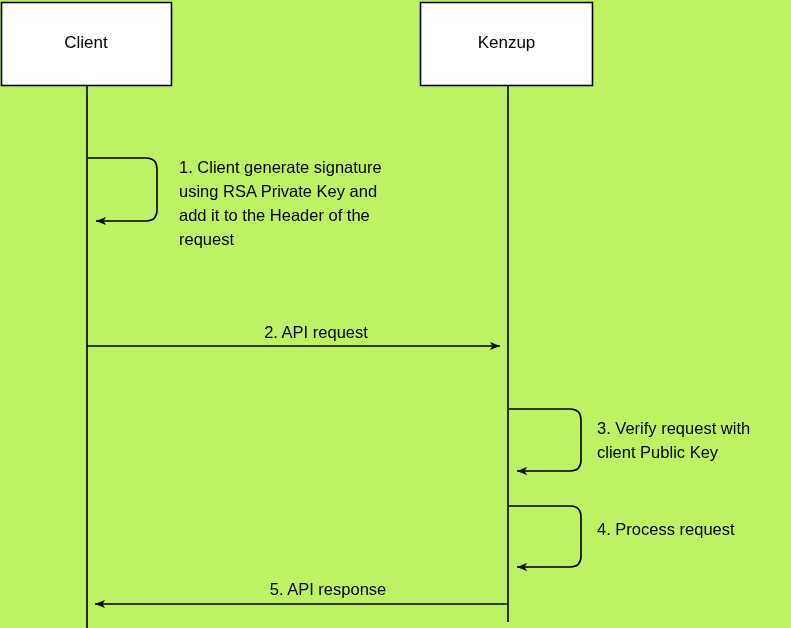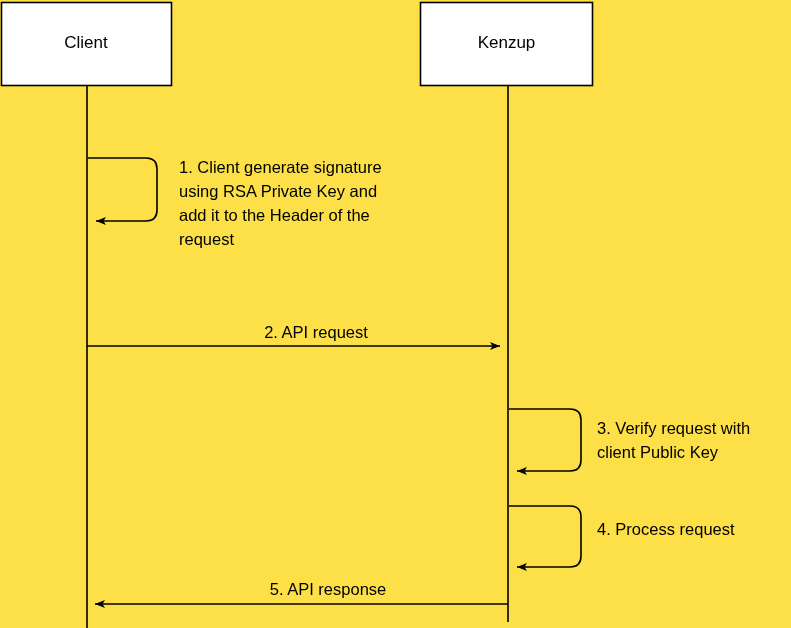--- a/index.html
+++ b/index.html
@@ -10,21 +10,21 @@
   body {
     width: 791px;
     height: 628px;
     font-family: "Liberation Sans", sans-serif;
     overflow: hidden;
   }
   #diagram-root {
     position: relative;
     width: 791px;
     height: 628px;
-    background: #fde047;
+    background: #bef264;
   }
   svg.diagram {
     display: block;
     width: 791px;
     height: 628px;
   }
   .participant-box {
     fill: #ffffff;
     stroke: #000000;
     stroke-width: 1.6;

